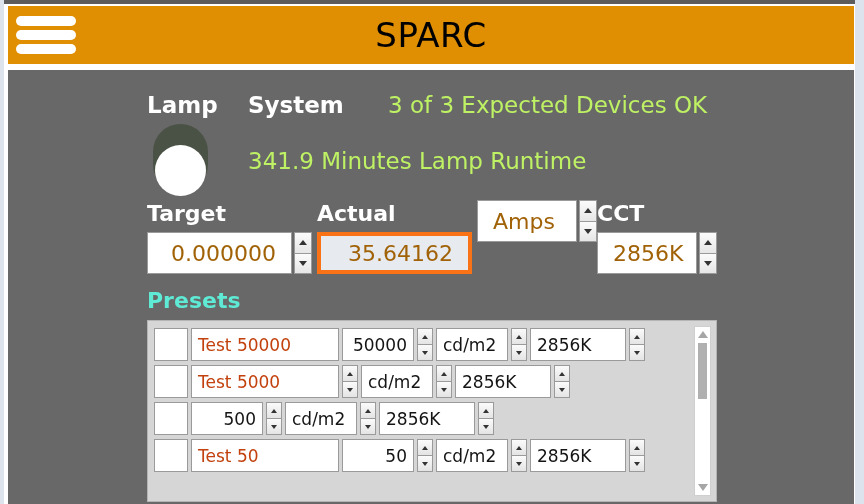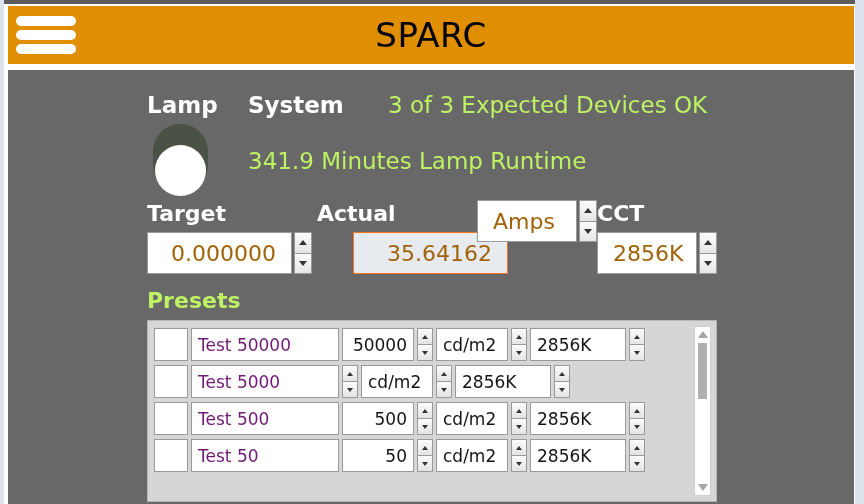--- a/index.html
+++ b/index.html
@@ -177,22 +177,21 @@
     font-size: 22px;
     color: #a16207;
     padding: 0 15px;
     display: flex;
     align-items: center;
     height: 42px;
   }
   .text-box.right { justify-content: flex-end; }
   .text-box.readonly {
     background: #e7eaef;
-    border: 1px solid #f97316;
-    margin-left: 36px;
+    border: 4px solid #f97316;
   }
 
   
   .spinner {
     width: 18px;
     height: 42px;
     display: flex;
     flex-direction: column;
     margin-left: 2px;
   }
@@ -233,21 +232,21 @@
   #presets-section {
     position: absolute;
     left: 0; top: 218px;
     width: 846px;
   }
   #presets-label {
     position: absolute;
     left: 139px; top: 0;
     font-size: 22px;
     font-weight: bold;
-    color: #bef264;
+    color: #5eead4;
   }
 
   #presets-panel {
     position: absolute;
     left: 139px; top: 32px;
     width: 570px;
     height: 182px;
     background: #d6d6d6;
     border: 1px solid #b5b5b5;
     padding: 5px 5px 5px 6px;
@@ -274,21 +273,21 @@
     border: 1px solid #9a9a9a;
     cursor: pointer;
     flex: none;
   }
   .preset-name {
     width: 148px;
     height: 33px;
     background: #ffffff;
     border: 1px solid #9a9a9a;
     font-size: 17px;
-    color: #701a75;
+    color: #c2410c;
     padding: 0 6px;
     display: flex;
     align-items: center;
     flex: none;
   }
   .preset-value {
     width: 72px;
     height: 33px;
     background: #ffffff;
     border: 1px solid #9a9a9a;
@@ -546,21 +545,20 @@
                 <div class="sp-btn">
                   <span class="arrow-up"></span>
                 </div>
                 <div class="sp-btn">
                   <span class="arrow-down"></span>
                 </div>
               </div>
             </div>
             <div class="preset-row">
               <div class="preset-check"></div>
-              <div class="preset-name">Test 500</div>
               <div class="preset-value">500</div>
               <div class="spinner-sm">
                 <div class="sp-btn">
                   <span class="arrow-up"></span>
                 </div>
                 <div class="sp-btn">
                   <span class="arrow-down"></span>
                 </div>
               </div>
               <div class="preset-units">cd/m2</div>

